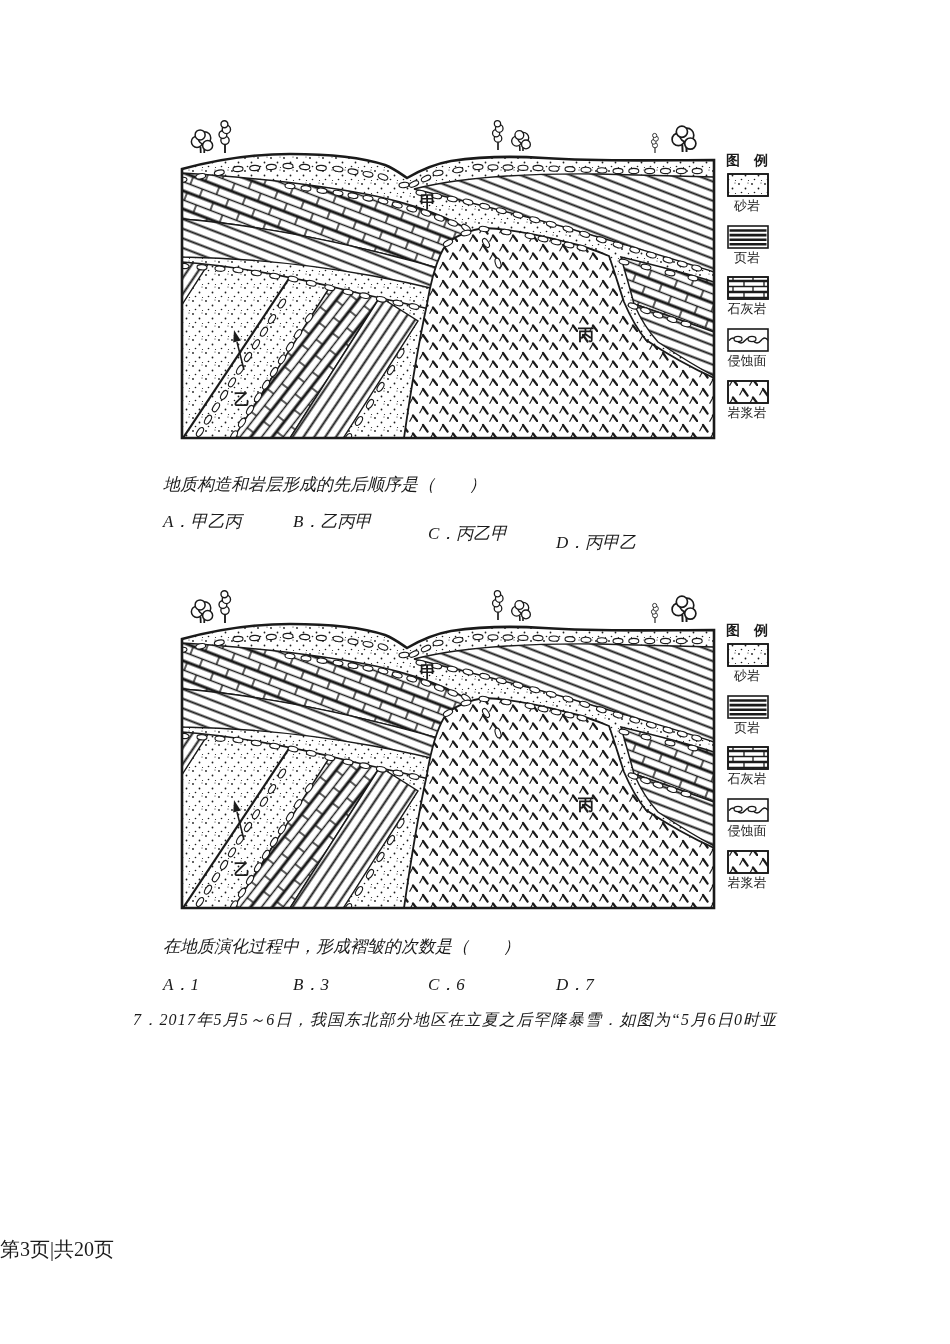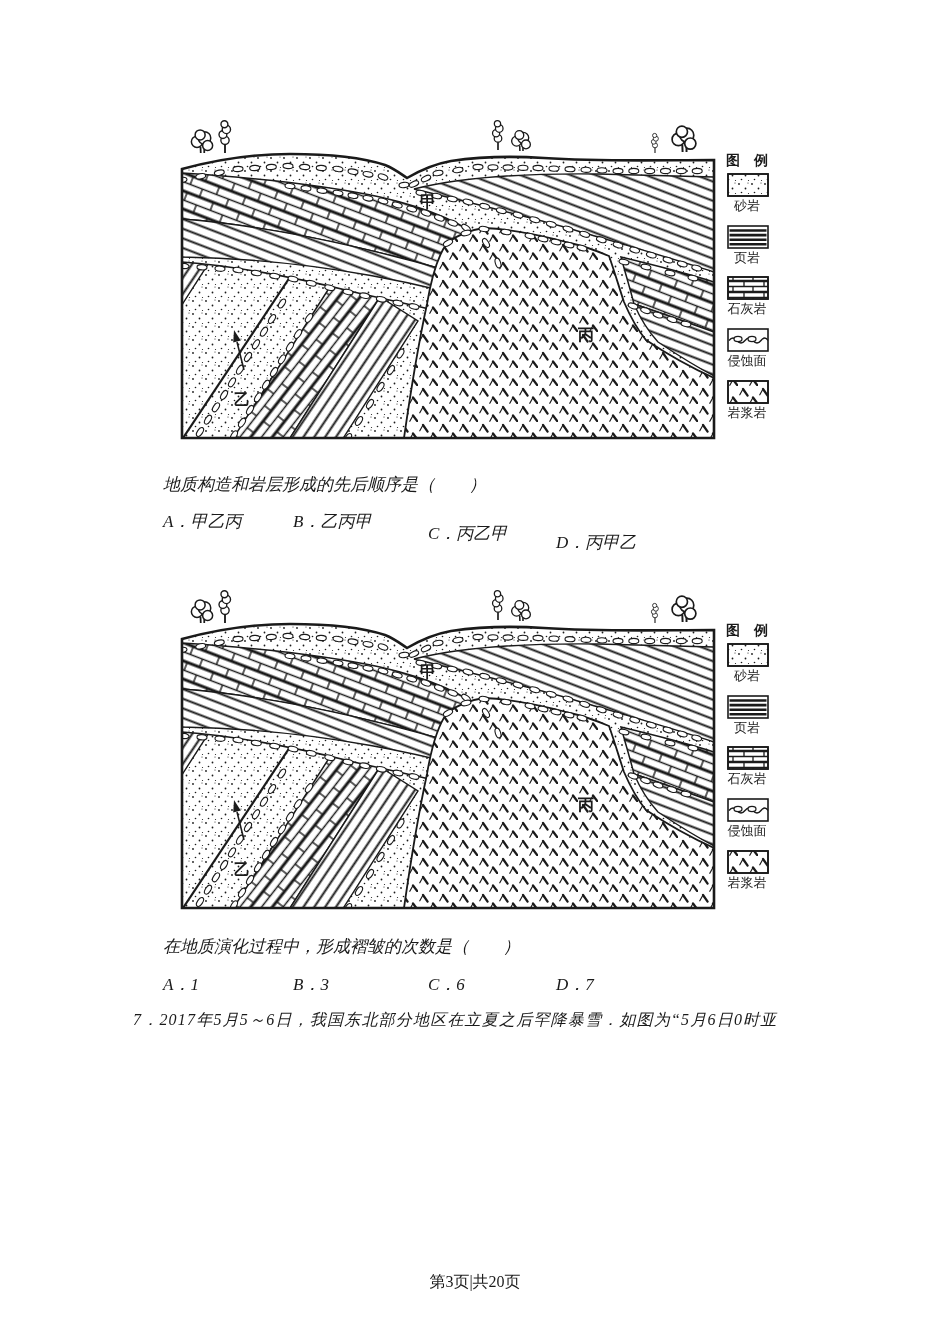--- a/index.html
+++ b/index.html
@@ -4,21 +4,21 @@
 <style>
   html,body{margin:0;padding:0;background:#ffffff;}
   .page{
     position:relative;width:950px;height:1344px;background:#fff;overflow:hidden;
     font-family:"Liberation Serif","DejaVu Serif",serif;color:#1a1a1a;
   }
   .abs{position:absolute;white-space:nowrap;font-style:italic;}
   .bodytext{font-size:17px;line-height:1.3;}
   .q7text{font-size:16px;letter-spacing:1.2px;}
   .figure{position:absolute;left:178px;width:592px;height:330px;}
-  .footer{position:absolute;left:0;width:100%;text-align:center;font-size:16px;margin-top:36px;}
+  .footer{position:absolute;left:0;width:100%;font-size:20px;}
   svg text{font-family:"Liberation Serif","DejaVu Serif",serif;}
 </style>
 </head>
 <body>
 
 <div class="page">
 
   <div class="figure" id="fig1" style="top:116px"><svg viewBox="0 0 592 330" width="592" height="330" xmlns="http://www.w3.org/2000/svg">
   <defs>
     <pattern id="dots-a" width="13" height="13" patternUnits="userSpaceOnUse">

